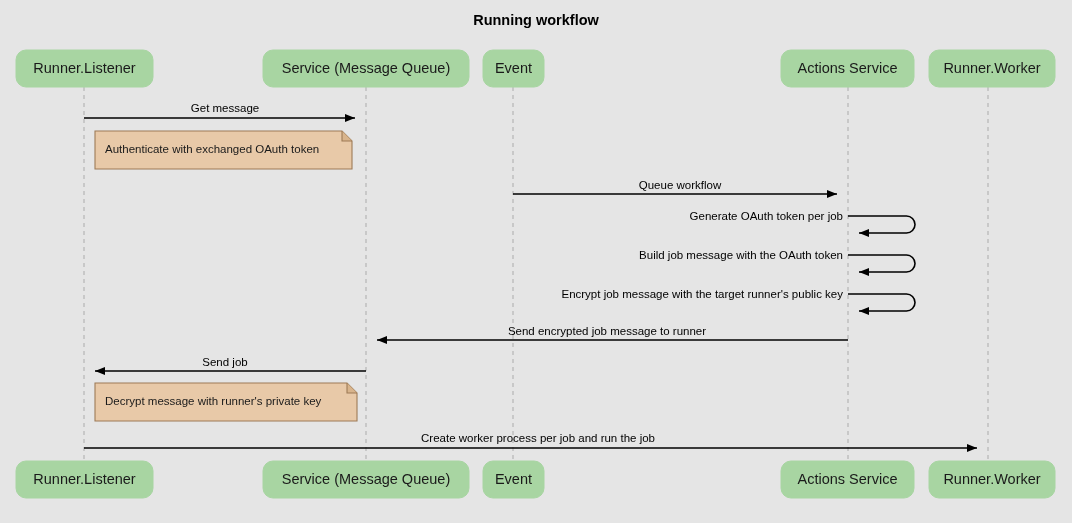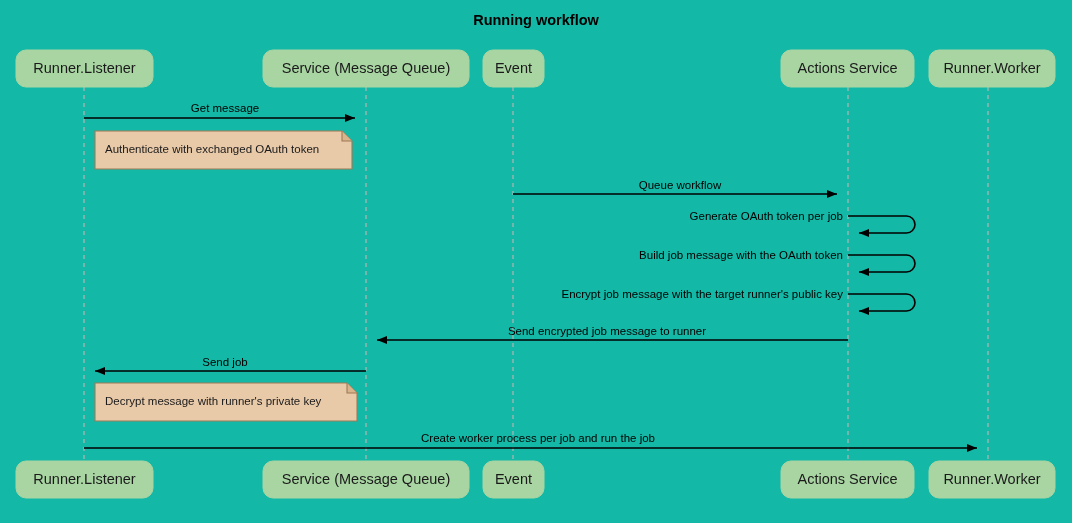--- a/index.html
+++ b/index.html
@@ -9,21 +9,21 @@
     background: #ffffff;
   }
   body {
     font-family: "Liberation Sans", sans-serif;
     -webkit-font-smoothing: antialiased;
   }
   #diagram-root {
     position: relative;
     width: 1072px;
     height: 523px;
-    background: #14b8a6;
+    background: #e5e5e5;
     overflow: hidden;
   }
   #diagram-svg {
     position: absolute;
     left: 0;
     top: 0;
     width: 1072px;
     height: 523px;
     display: block;
   }

